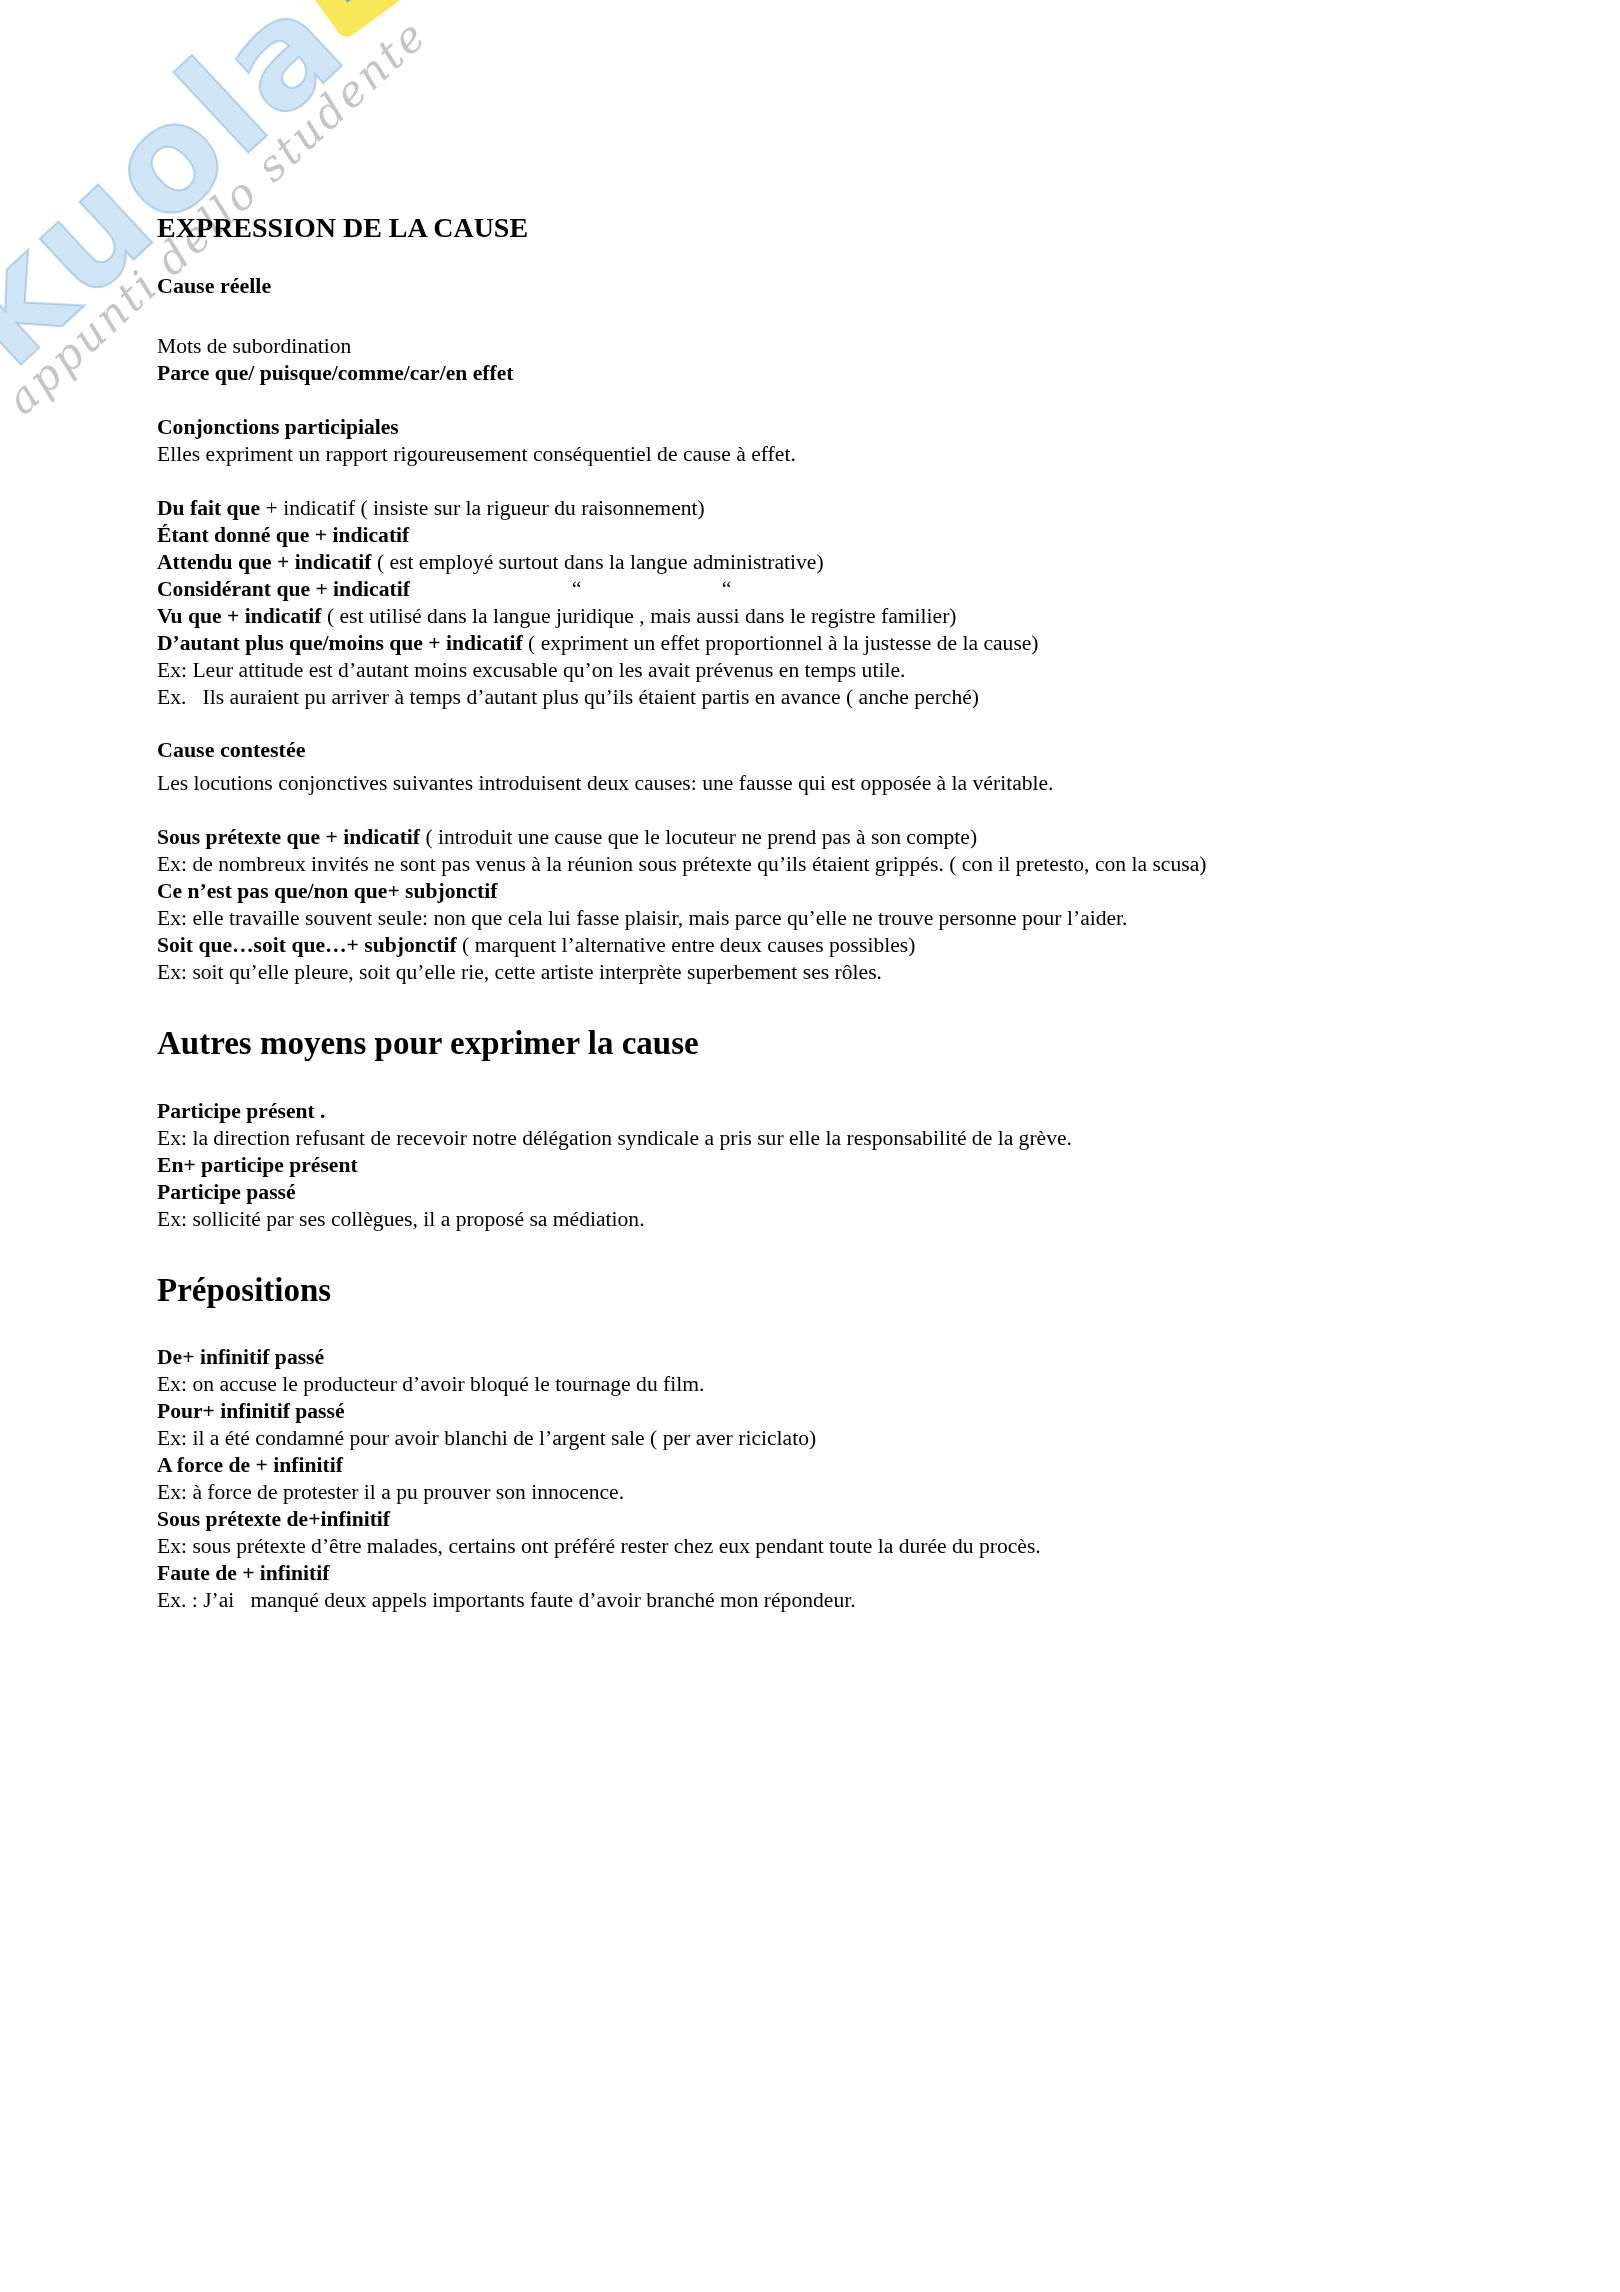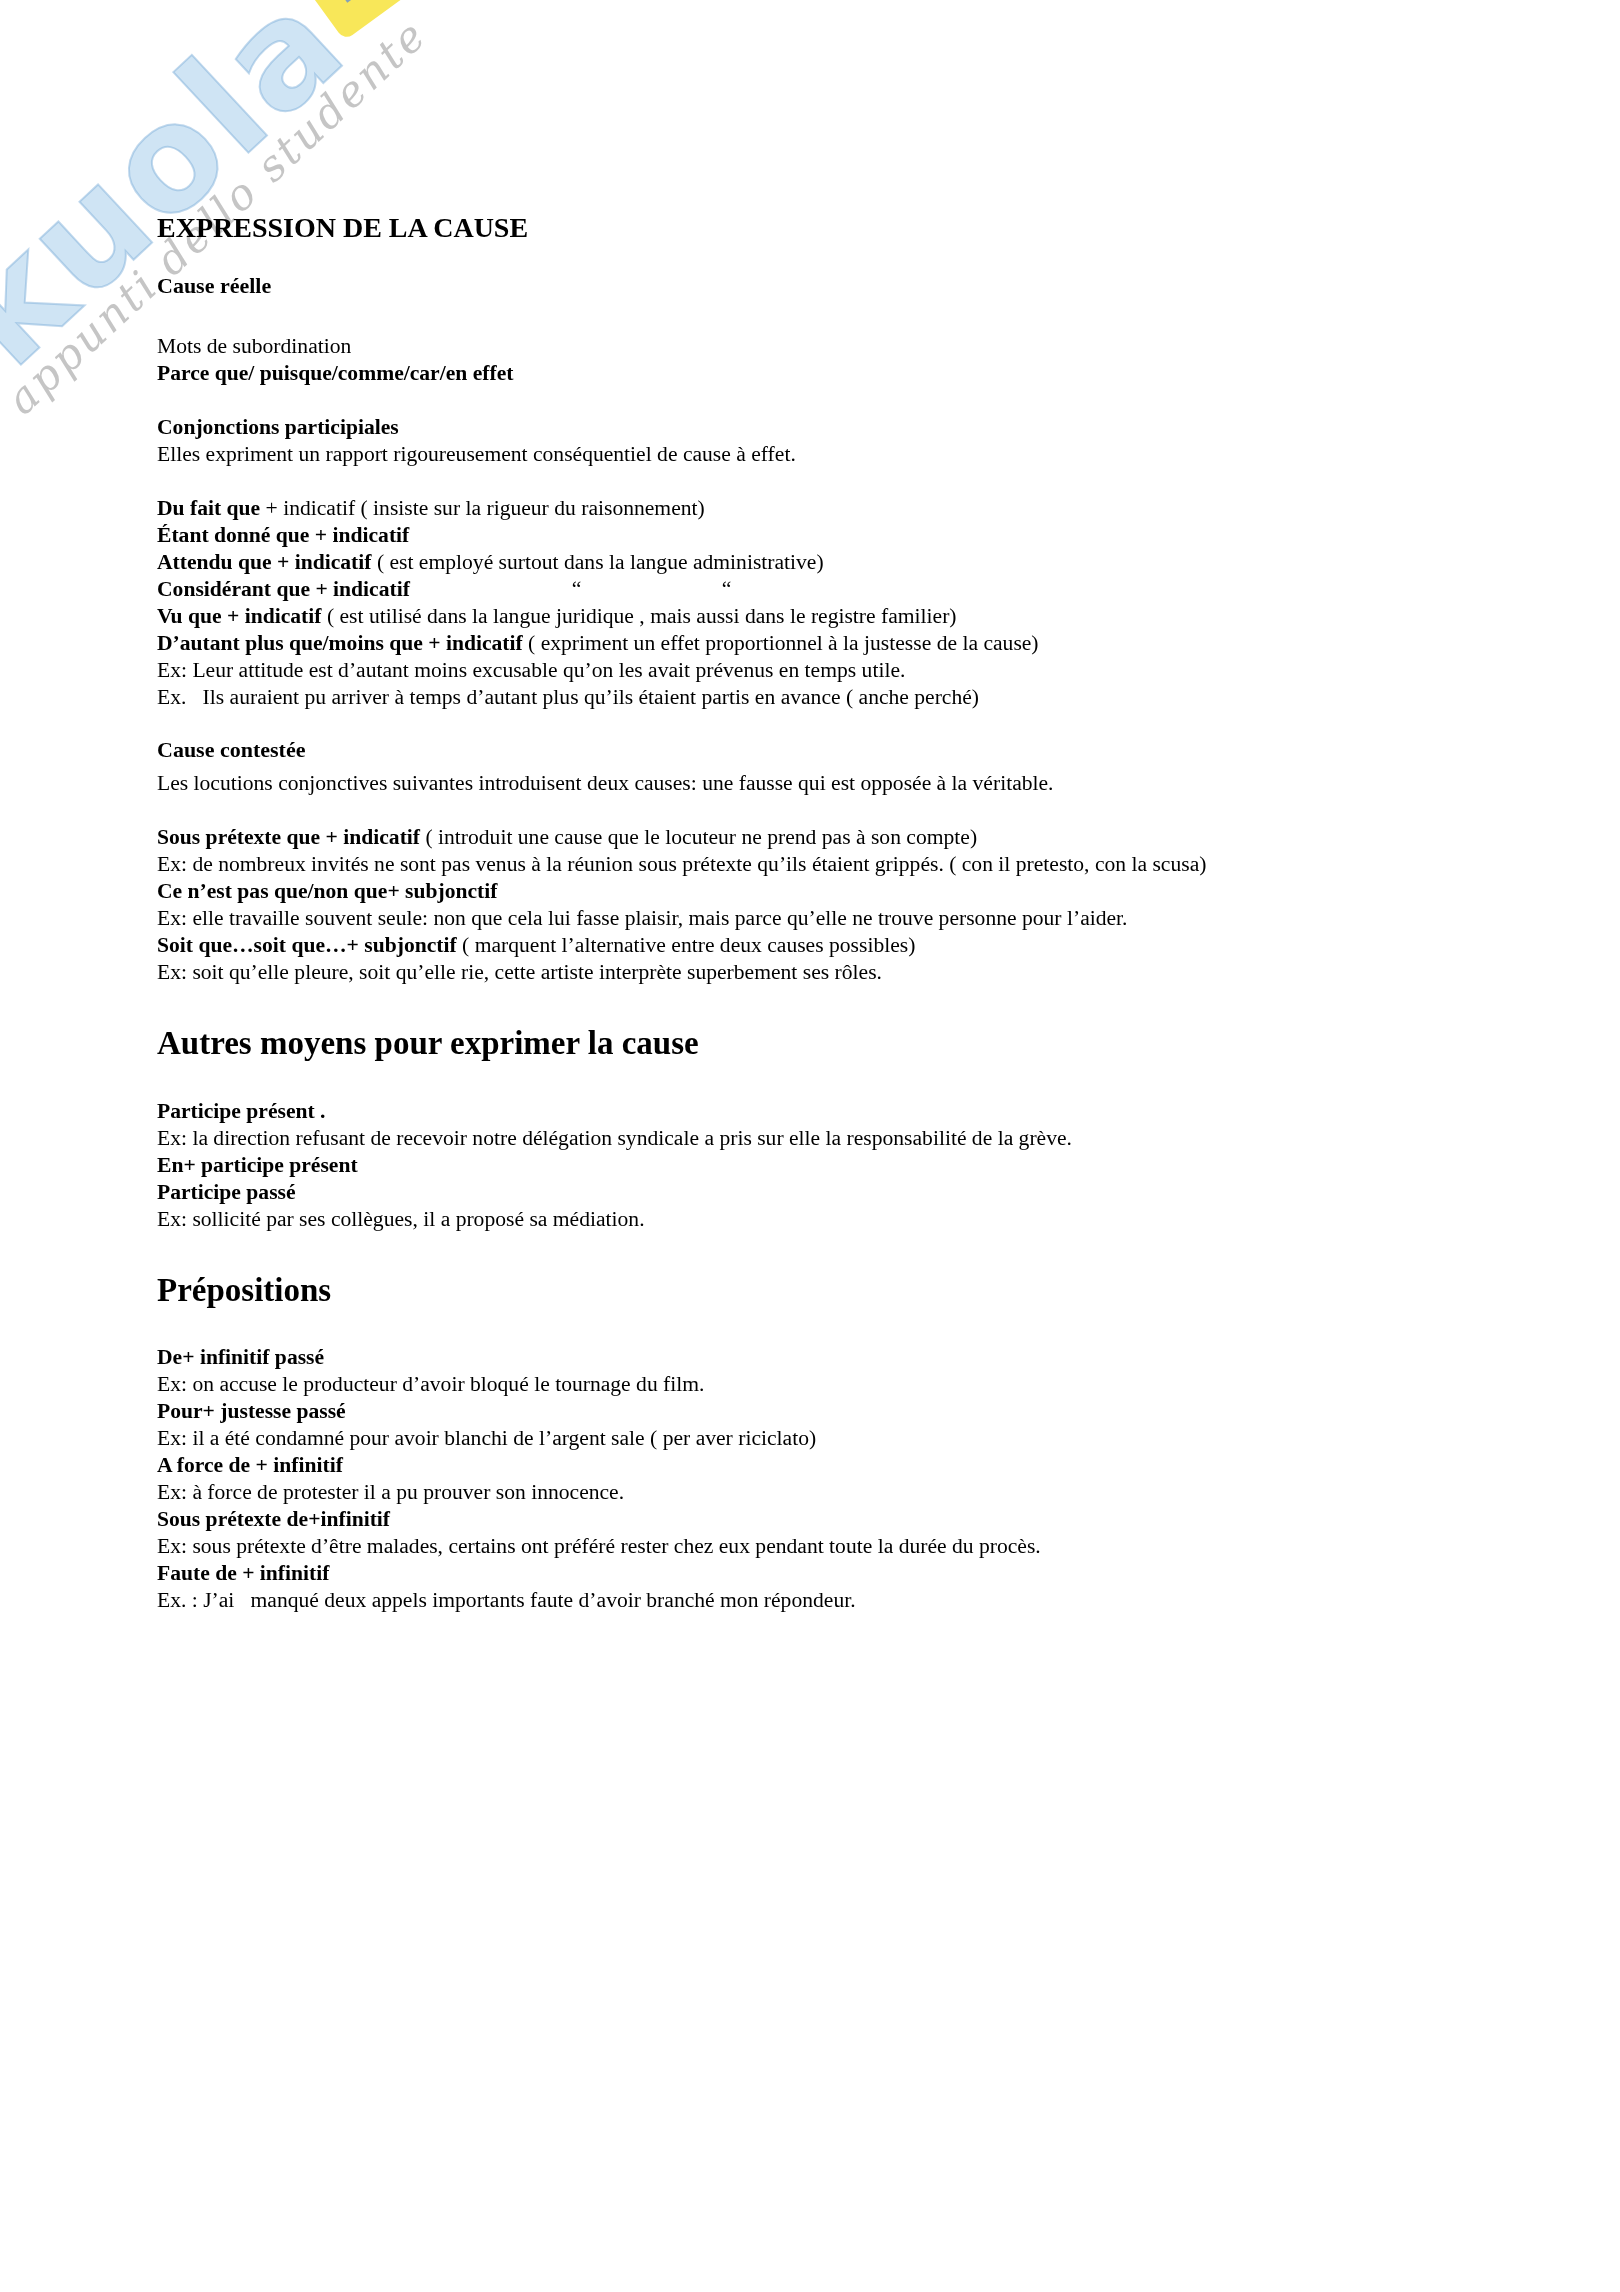--- a/index.html
+++ b/index.html
@@ -145,21 +145,21 @@
         <div class="line">&nbsp;</div>
         <div class="line"><span class="b">Participe présent .</span></div>
         <div class="line"><span>Ex: la direction refusant de recevoir notre délégation syndicale a pris sur elle la responsabilité de la grève.</span></div>
         <div class="line"><span class="b">En+ participe présent</span></div>
         <div class="line"><span class="b">Participe passé</span></div>
         <div class="line"><span>Ex: sollicité par ses collègues, il a proposé sa médiation.</span></div>
         <div class="sec-heading large">Prépositions</div>
         <div class="line">&nbsp;</div>
         <div class="line"><span class="b">De+ infinitif passé</span></div>
         <div class="line"><span>Ex: on accuse le producteur d’avoir bloqué le tournage du film.</span></div>
-        <div class="line"><span class="b">Pour+ justesse passé</span></div>
+        <div class="line"><span class="b">Pour+ infinitif passé</span></div>
         <div class="line"><span>Ex: il a été condamné pour avoir blanchi de l’argent sale ( per aver riciclato)</span></div>
         <div class="line"><span class="b">A force de + infinitif</span></div>
         <div class="line"><span>Ex: à force de protester il a pu prouver son innocence.</span></div>
         <div class="line"><span class="b">Sous prétexte de+infinitif</span></div>
         <div class="line"><span>Ex: sous prétexte d’être malades, certains ont préféré rester chez eux pendant toute la durée du procès.</span></div>
         <div class="line"><span class="b">Faute de + infinitif</span></div>
         <div class="line"><span>Ex. : J’ai   manqué deux appels importants faute d’avoir branché mon répondeur.</span></div>
       </div>
   </div>
 

